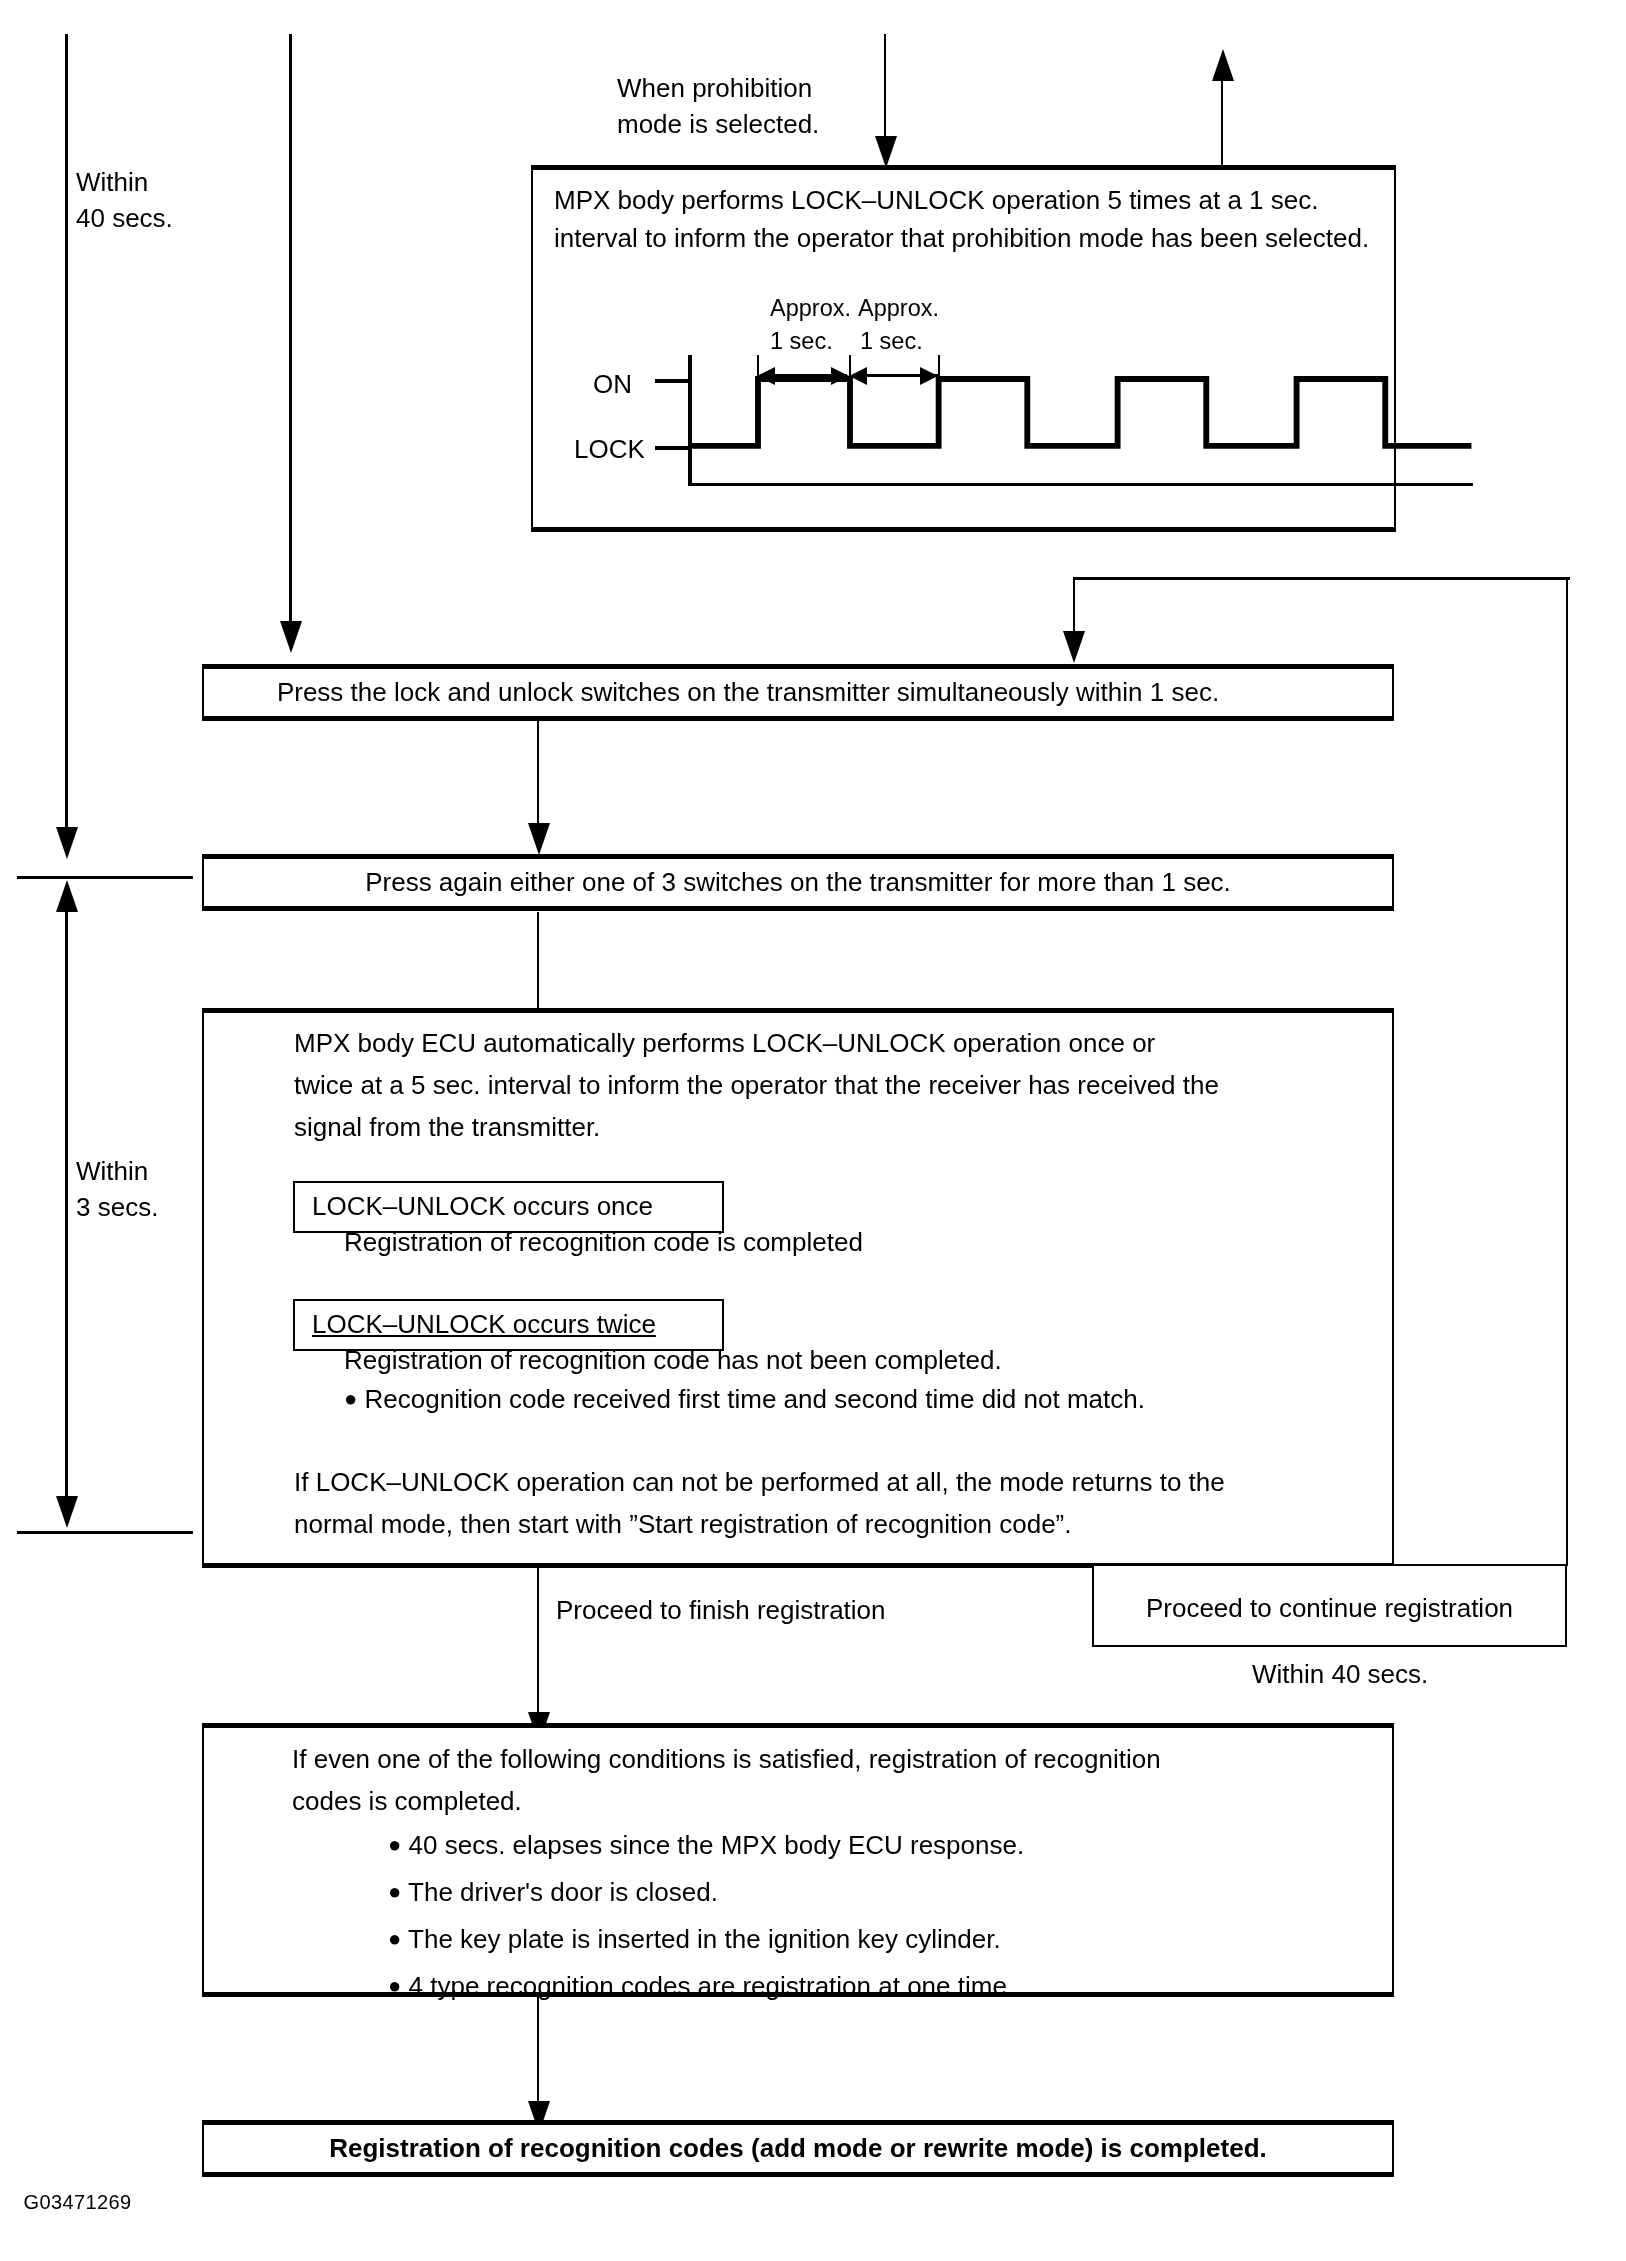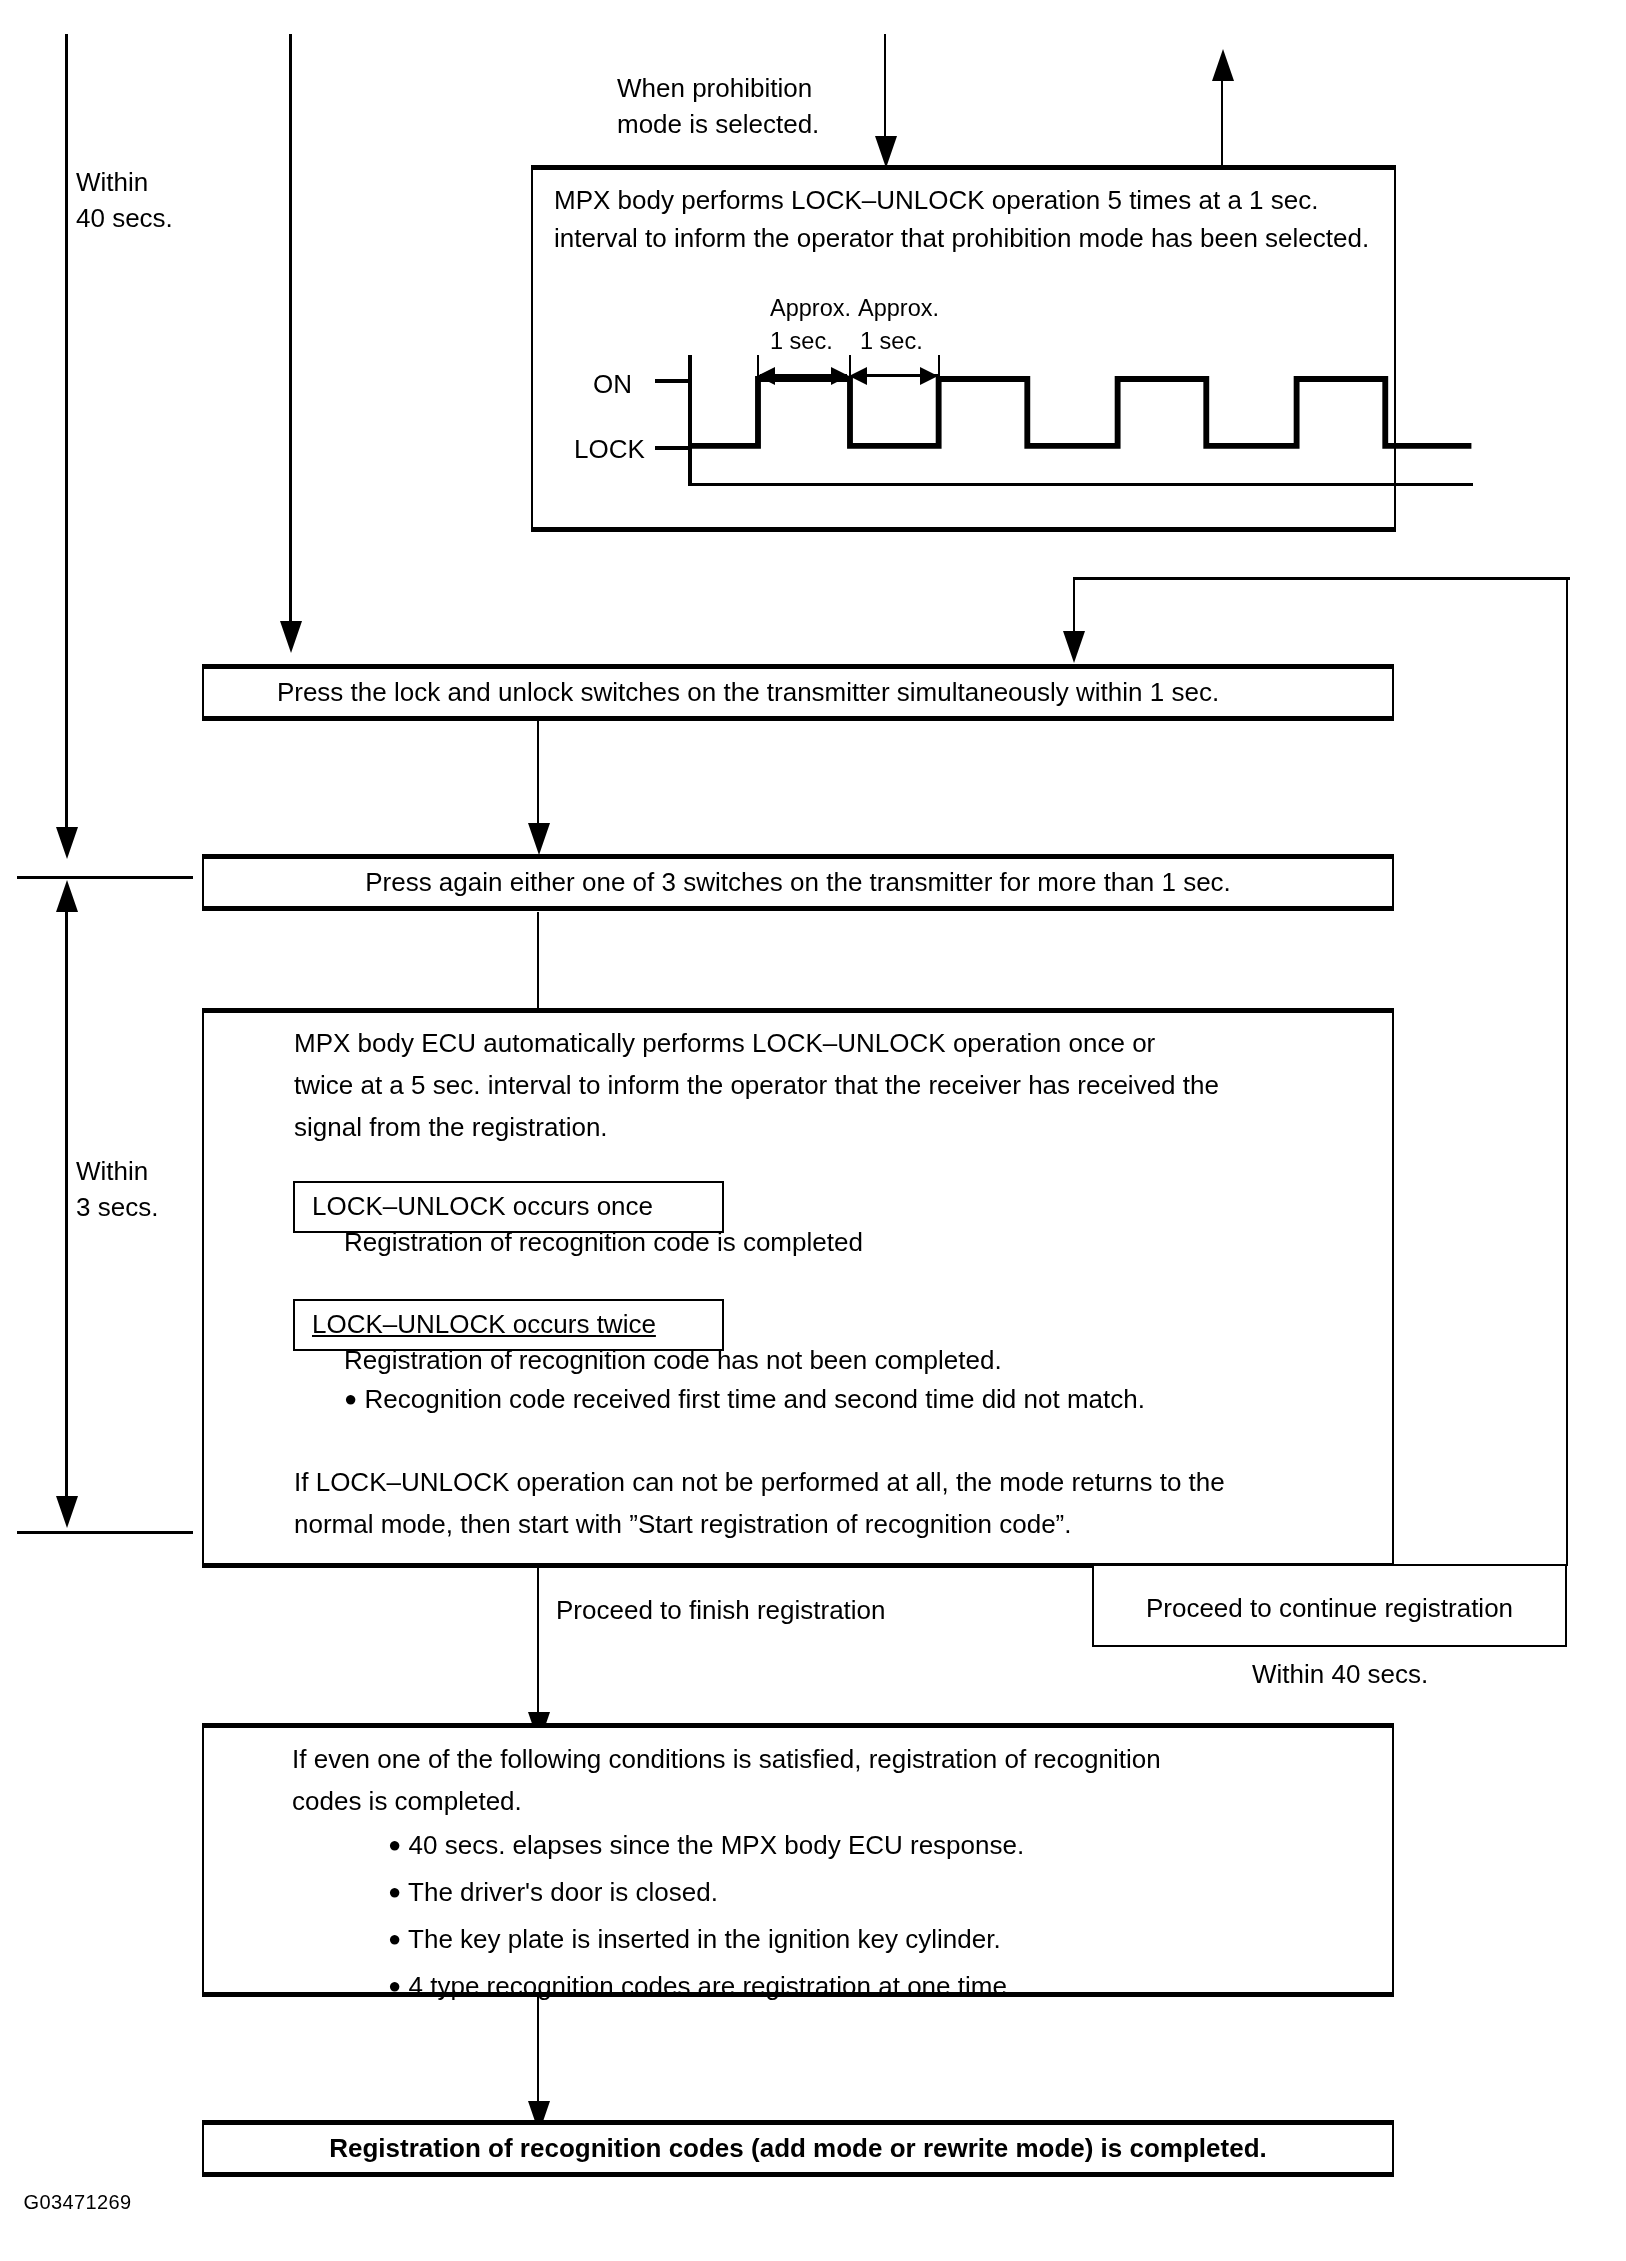--- a/index.html
+++ b/index.html
@@ -188,21 +188,21 @@
   <div class="box thicktb" style="left:202px;top:854px;width:1192px;height:57px;"></div>
   <div class="center-line" style="left:202px;top:867px;width:1192px;">Press again either one of 3 switches on the transmitter for more than 1 sec.</div>
 
   <div class="vline-thin" style="left:537px;top:912px;height:105px;"></div>
   <div class="arrow-down" style="left:528px;top:1013px;"></div>
 
   <div class="box thicktb" style="left:202px;top:1008px;width:1192px;height:560px;"></div>
 
   <div class="txt t-31" style="left:294px;top:1026px;">MPX body ECU automatically performs LOCK–UNLOCK operation once or</div>
   <div class="txt t-31" style="left:294px;top:1068px;">twice at a 5 sec. interval to inform the operator that the receiver has received the</div>
-  <div class="txt t-31" style="left:294px;top:1110px;">signal from the registration.</div>
+  <div class="txt t-31" style="left:294px;top:1110px;">signal from the transmitter.</div>
 
   <div class="box-inner" style="left:293px;top:1152px;width:431px;height:52px;">
     <span class="txt t-31" style="position:static;padding-left:17px;">LOCK–UNLOCK occurs once</span>
   </div>
   <div class="txt t-31" style="left:344px;top:1225px;">Registration of recognition code is completed</div>
 
   <div class="box-inner" style="left:293px;top:1270px;width:431px;height:52px;">
     <span class="txt t-31" style="position:static;padding-left:17px;text-decoration:underline;">LOCK–UNLOCK occurs twice</span>
   </div>
   <div class="txt t-31" style="left:344px;top:1343px;">Registration of recognition code has not been completed.</div>

